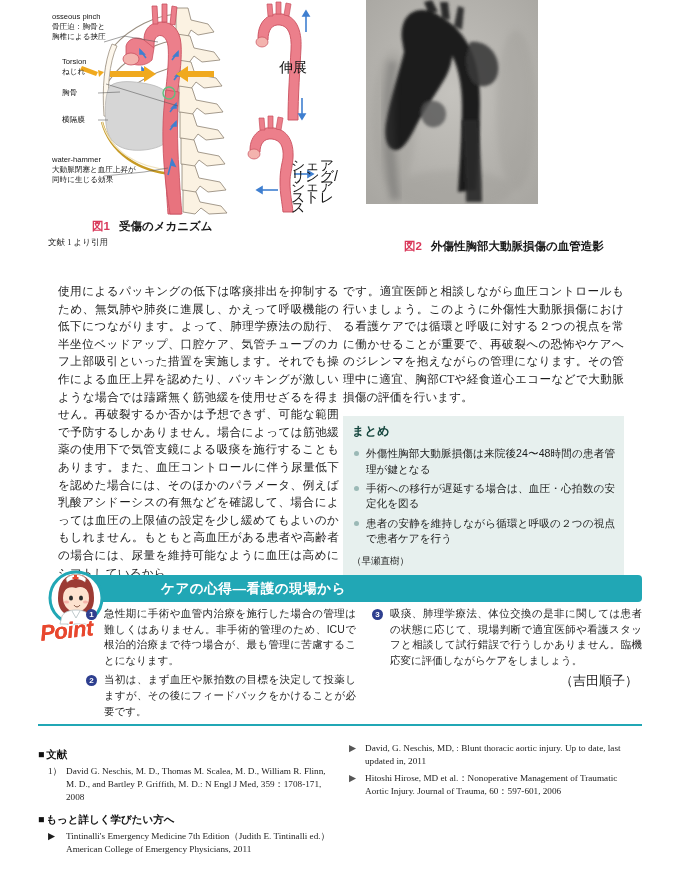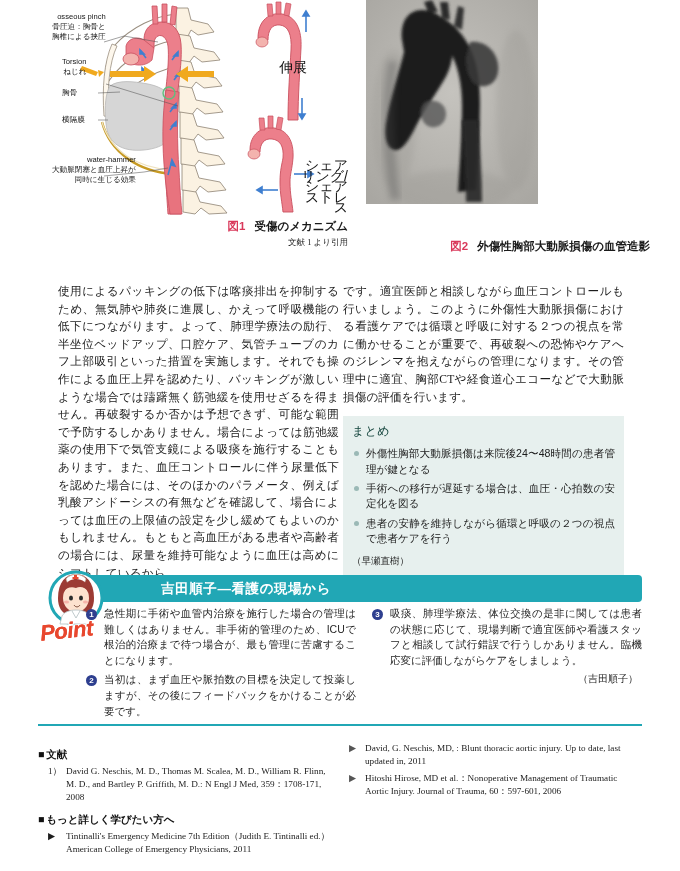--- a/index.html
+++ b/index.html
@@ -15,21 +15,20 @@
     background: #ffffff;
     padding: 0;
   }
 
   
   .figures-row {
     position: absolute;
     left: 0; top: 0;
     width: 680px;
     display: flex;
-    text-align: right;
   }
   .fig-col { position: relative; }
   .fig-col.left  { width: 300px; margin-left: 48px; }
   .fig-col.right { width: 290px; margin-left: 12px; }
 
   .fig1-art { position: relative; width: 300px; height: 215px; }
   .fig2-img {
     position: relative;
     width: 172px; height: 204px;
     margin-left: 6px;
@@ -76,21 +75,21 @@
   
   .matome {
     margin-top: 10px;
     width: 281px;
     background: #e7f0ee;
     padding: 7px 9px 8px 9px;
   }
   .matome-title {
     font-family: "Liberation Sans", "DejaVu Sans", sans-serif;
     font-size: 12px;
-    font-weight: normal;
+    font-weight: bold;
     color: #13443c;
     margin-bottom: 6px;
     letter-spacing: 0.4px;
   }
   .matome ul { list-style: none; }
   .matome li {
     position: relative;
     font-family: "Liberation Sans", "DejaVu Sans", sans-serif;
     font-size: 10.6px;
     line-height: 15.4px;
@@ -188,21 +187,21 @@
     background: #2e3f8f;
     color: #fff;
     font-size: 8px;
     line-height: 11px;
     text-align: center;
     font-family: "Liberation Sans", "DejaVu Sans", sans-serif;
     font-weight: bold;
   }
   .point-author {
     font-family: Liberation Mono, monospace;
-    font-size: 10px;
+    font-size: 13px;
     text-align: right;
     color: #1c1c1c;
     margin-top: 4px;
     padding-right: 4px;
   }
 
   
   .ref-divider {
     position: absolute;
     left: 38px; top: 724px;
@@ -494,21 +493,21 @@
           </li>
         </ul>
         <div class="matome-author">（早瀬直樹）</div>
       </div>
     </div>
   </div>
 
   <div class="point-section">
 
     <div class="point-bar">
-      <span class="point-bar-title">吉田順子―看護の現場から</span>
+      <span class="point-bar-title">ケアの心得―看護の現場から</span>
     </div>
 
     <div class="point-badge">
       <svg width="92" height="82" viewBox="0 0 92 82">
 
         <circle cx="38" cy="30" r="26" fill="#ffffff" stroke="#21a7b5" stroke-width="3"></circle>
 
         <path d="M20 30 C20 14 28 6 38 6 C48 6 56 14 56 30 C56 40 52 48 38 48 C24 48 20 40 20 30 Z" fill="#9c3b34"></path>
 
         <path d="M28 11 C32 5 44 5 48 11 L46 16 C42 12 34 12 30 16 Z" fill="#ffffff" stroke="#c9b8a8" stroke-width="0.8"></path>

